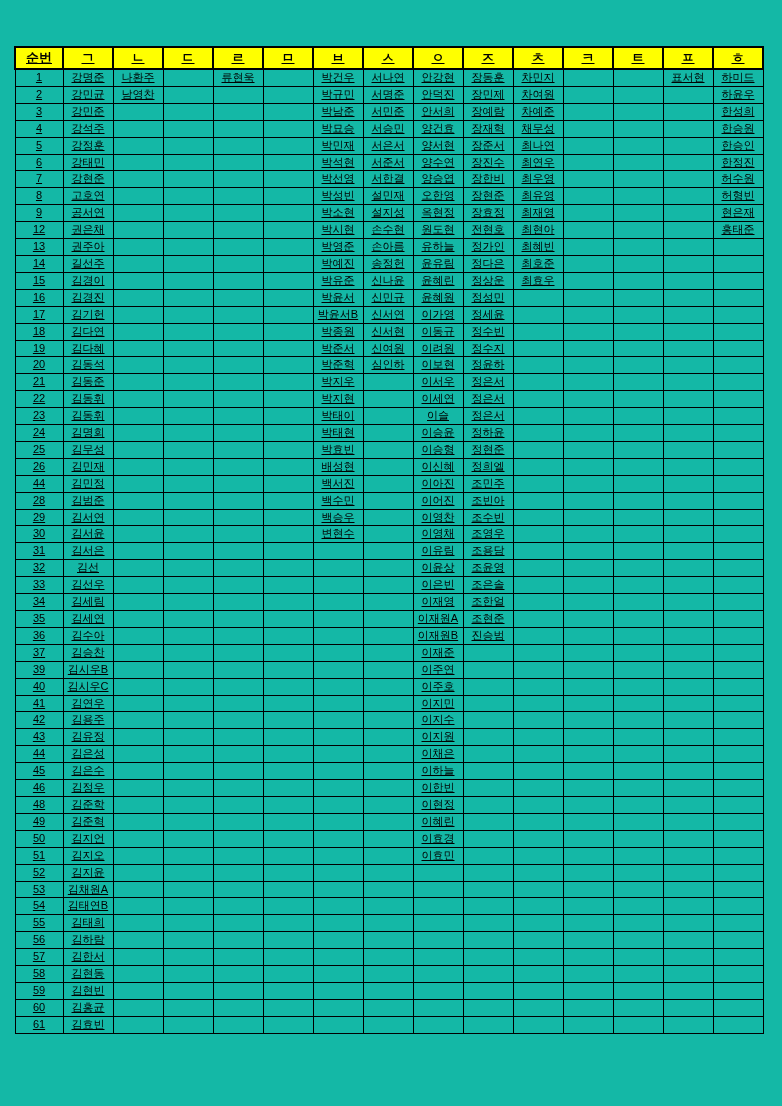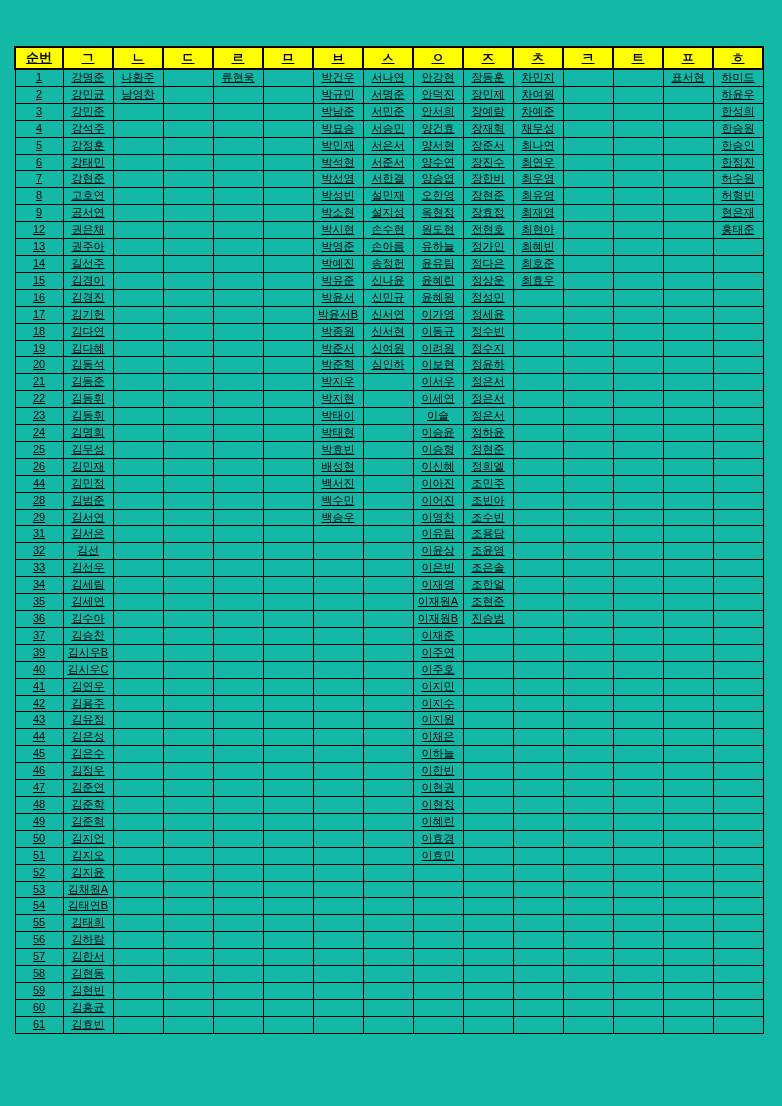--- a/index.html
+++ b/index.html
@@ -540,20 +540,37 @@
           <td></td>
           <td>이영찬</td>
           <td>조수빈</td>
           <td></td>
           <td></td>
           <td></td>
           <td></td>
           <td></td>
         </tr>
         <tr>
+          <td>30</td>
+          <td>김서윤</td>
+          <td></td>
+          <td></td>
+          <td></td>
+          <td></td>
+          <td>변현수</td>
+          <td></td>
+          <td>이영채</td>
+          <td>조영우</td>
+          <td></td>
+          <td></td>
+          <td></td>
+          <td></td>
+          <td></td>
+        </tr>
+        <tr>
           <td>31</td>
           <td>김서은</td>
           <td></td>
           <td></td>
           <td></td>
           <td></td>
           <td></td>
           <td></td>
           <td>이유림</td>
           <td>조용담</td>
@@ -787,37 +804,20 @@
         <tr>
           <td>46</td>
           <td>김정우</td>
           <td></td>
           <td></td>
           <td></td>
           <td></td>
           <td></td>
           <td></td>
           <td>이한빈</td>
-          <td></td>
-          <td></td>
-          <td></td>
-          <td></td>
-          <td></td>
-          <td></td>
-        </tr>
-        <tr>
-          <td>47</td>
-          <td>김준연</td>
-          <td></td>
-          <td></td>
-          <td></td>
-          <td></td>
-          <td></td>
-          <td></td>
-          <td>이현권</td>
           <td></td>
           <td></td>
           <td></td>
           <td></td>
           <td></td>
           <td></td>
         </tr>
         <tr>
           <td>48</td>
           <td>김준학</td>

